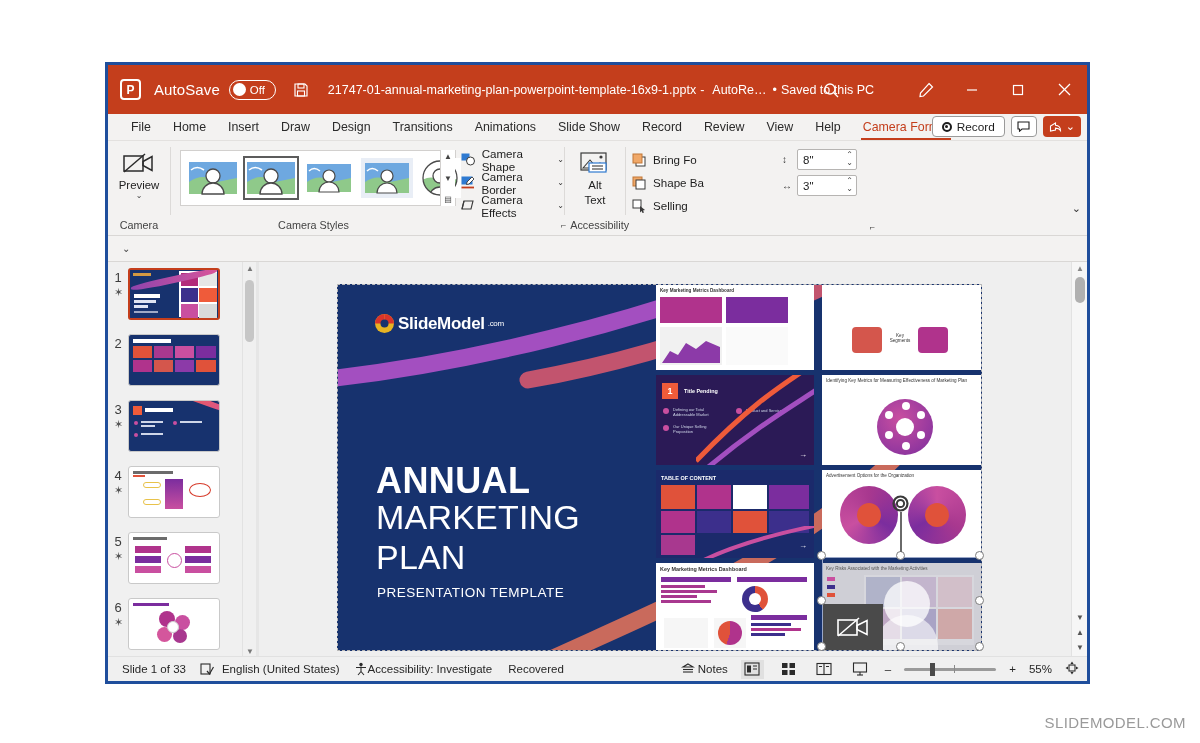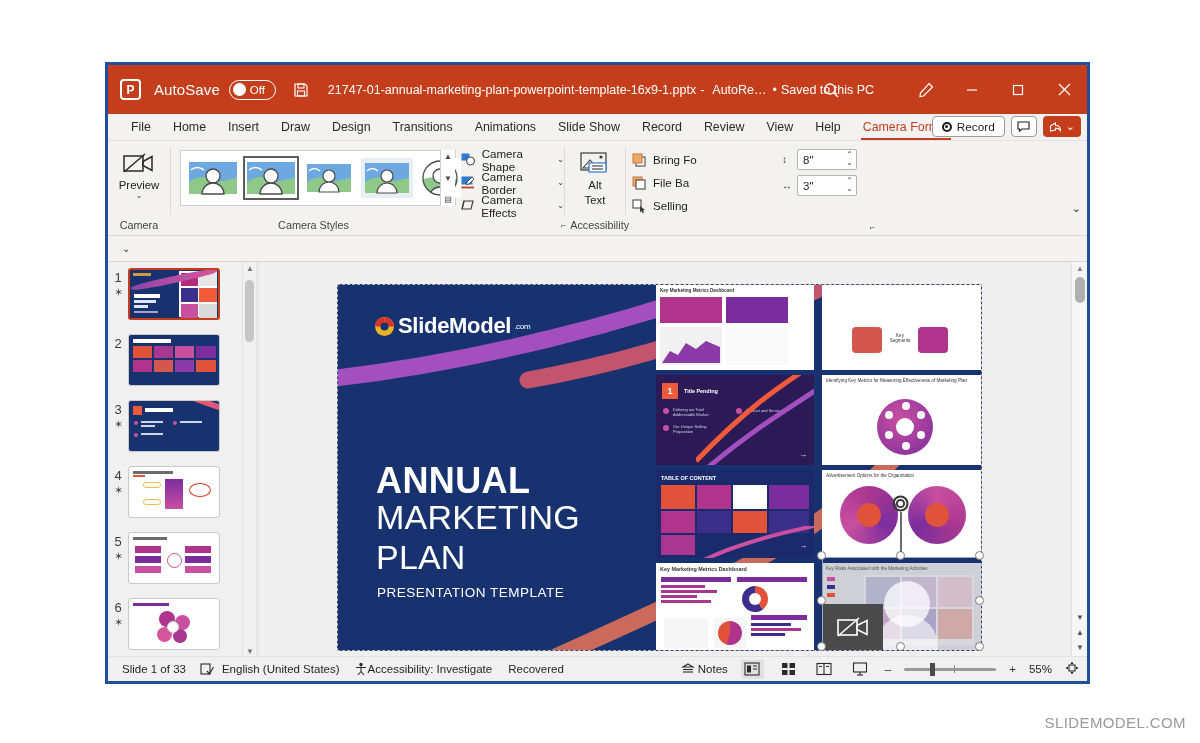--- a/index.html
+++ b/index.html
@@ -164,21 +164,21 @@
   .pane-split { width: 3px; background: #e6e6e6; }
 
   
   .canvas { flex: 1; position: relative; background: #efefef; overflow: hidden; }
   .slide {
     position: absolute; left: 78px; top: 22px; width: 645px; height: 367px;
     background: #17326e; overflow: hidden; border: 1px dashed #b9b9b9;
   }
   .slide-logo { position: absolute; left: 36px; top: 28px; display: flex; align-items: center; }
   .logo-mark { width: 21px; height: 21px; position: relative; }
-  .logo-text { color: #fff; font-size: 22px; font-weight: bold; margin-left: 3px; letter-spacing: -.3px; }
+  .logo-text { color: #fff; font-size: 17px; font-weight: bold; margin-left: 3px; letter-spacing: -.3px; }
   .logo-dotcom { font-size: 8px; font-weight: normal; }
   .slide-title1 { position: absolute; left: 38px; top: 175px; color: #fff; font-size: 36px; font-weight: bold; letter-spacing: .4px; }
   .slide-title2 { position: absolute; left: 38px; top: 213px; color: #fff; font-size: 34px; letter-spacing: .2px; }
   .slide-title3 { position: absolute; left: 38px; top: 253px; color: #fff; font-size: 34px; letter-spacing: .2px; }
   .slide-sub { position: absolute; left: 39px; top: 300px; color: #fff; font-size: 13.5px; letter-spacing: .5px; }
 
   
   .mini { position: absolute; background: #fff; overflow: hidden; }
   .mini-title { font-size: 4.6px; color: #333; margin: 3px 0 2px 4px; font-weight: bold; }
 
@@ -469,21 +469,21 @@
           </span>
           <span>Bring Fo</span>
         </div>
         <div class="arr-row">
           <span class="ic">
             <svg width="15" height="14" viewBox="0 0 15 14">
                 <rect x="1" y="1" width="9" height="9" fill="#f0a868" stroke="#c27736" stroke-width="1"></rect>
                 <rect x="4" y="4" width="9" height="9" fill="#fff" stroke="#3a3a3a" stroke-width="1"></rect>
               </svg>
           </span>
-          <span>File Ba</span>
+          <span>Shape Ba</span>
         </div>
         <div class="arr-row">
           <span class="ic">
             <svg width="15" height="14" viewBox="0 0 15 14">
                 <rect x="1" y="1" width="8" height="8" fill="#fff" stroke="#3a3a3a" stroke-width="1"></rect>
                 <path d="M8 7l5 4-2 .4 1 2-1.4.7-1-2L8 13.5z" fill="#3a3a3a"></path>
               </svg>
           </span>
           <span>Selling</span>
         </div>

